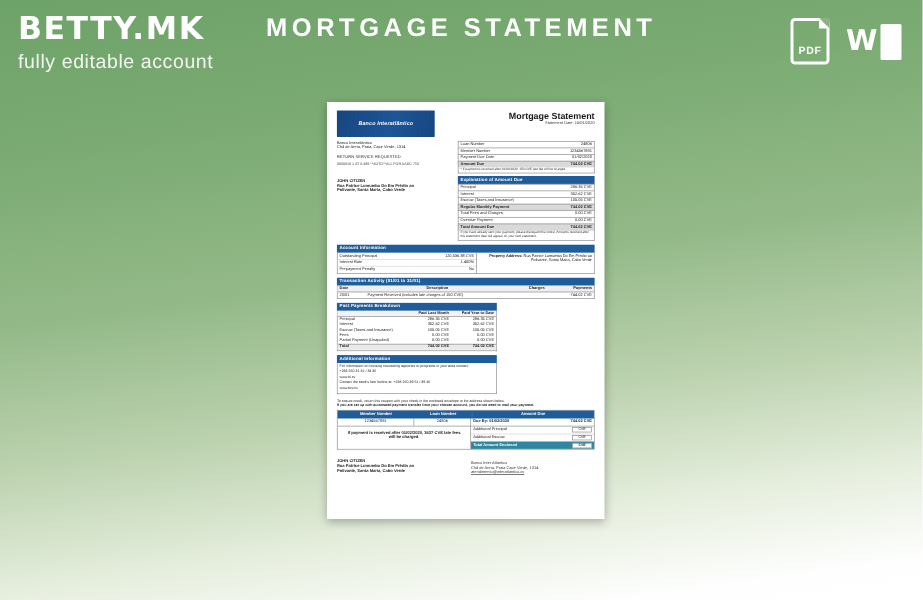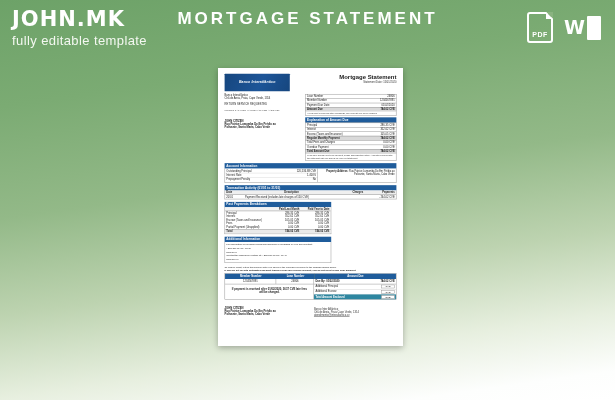--- a/index.html
+++ b/index.html
@@ -82,22 +82,22 @@
   .extra-row.hl-teal{background:#2e86a0;color:#fff;font-weight:700;}
   .unit-box{border:1px solid #8a8a8a;min-width:26px;text-align:center;font-size:5.4px;background:#fff;color:#222;padding:0 1px;}
   .doc-footer{display:flex;margin-top:14px;}
   .f-left{width:52%;font-weight:700;font-size:6.2px;}
   .f-right{width:48%;font-size:6px;color:#333;padding-top:4px;}
   .f-right .lnk{text-decoration:underline;}
 </style>
 </head>
 <body>
 
-<div class="brand">JOHN.MK</div>
-<div class="tagline">fully editable template</div>
+<div class="brand">BETTY.MK</div>
+<div class="tagline">fully editable account</div>
 <div class="page-title">MORTGAGE STATEMENT</div>
 
 <div class="icons">
   <div class="pdf-icon">
     <div class="fold"></div>
     <div class="pdf-label">PDF</div>
   </div>
   <div class="word-icon">
     <span class="word-w">W</span>
     <span class="word-doc">

